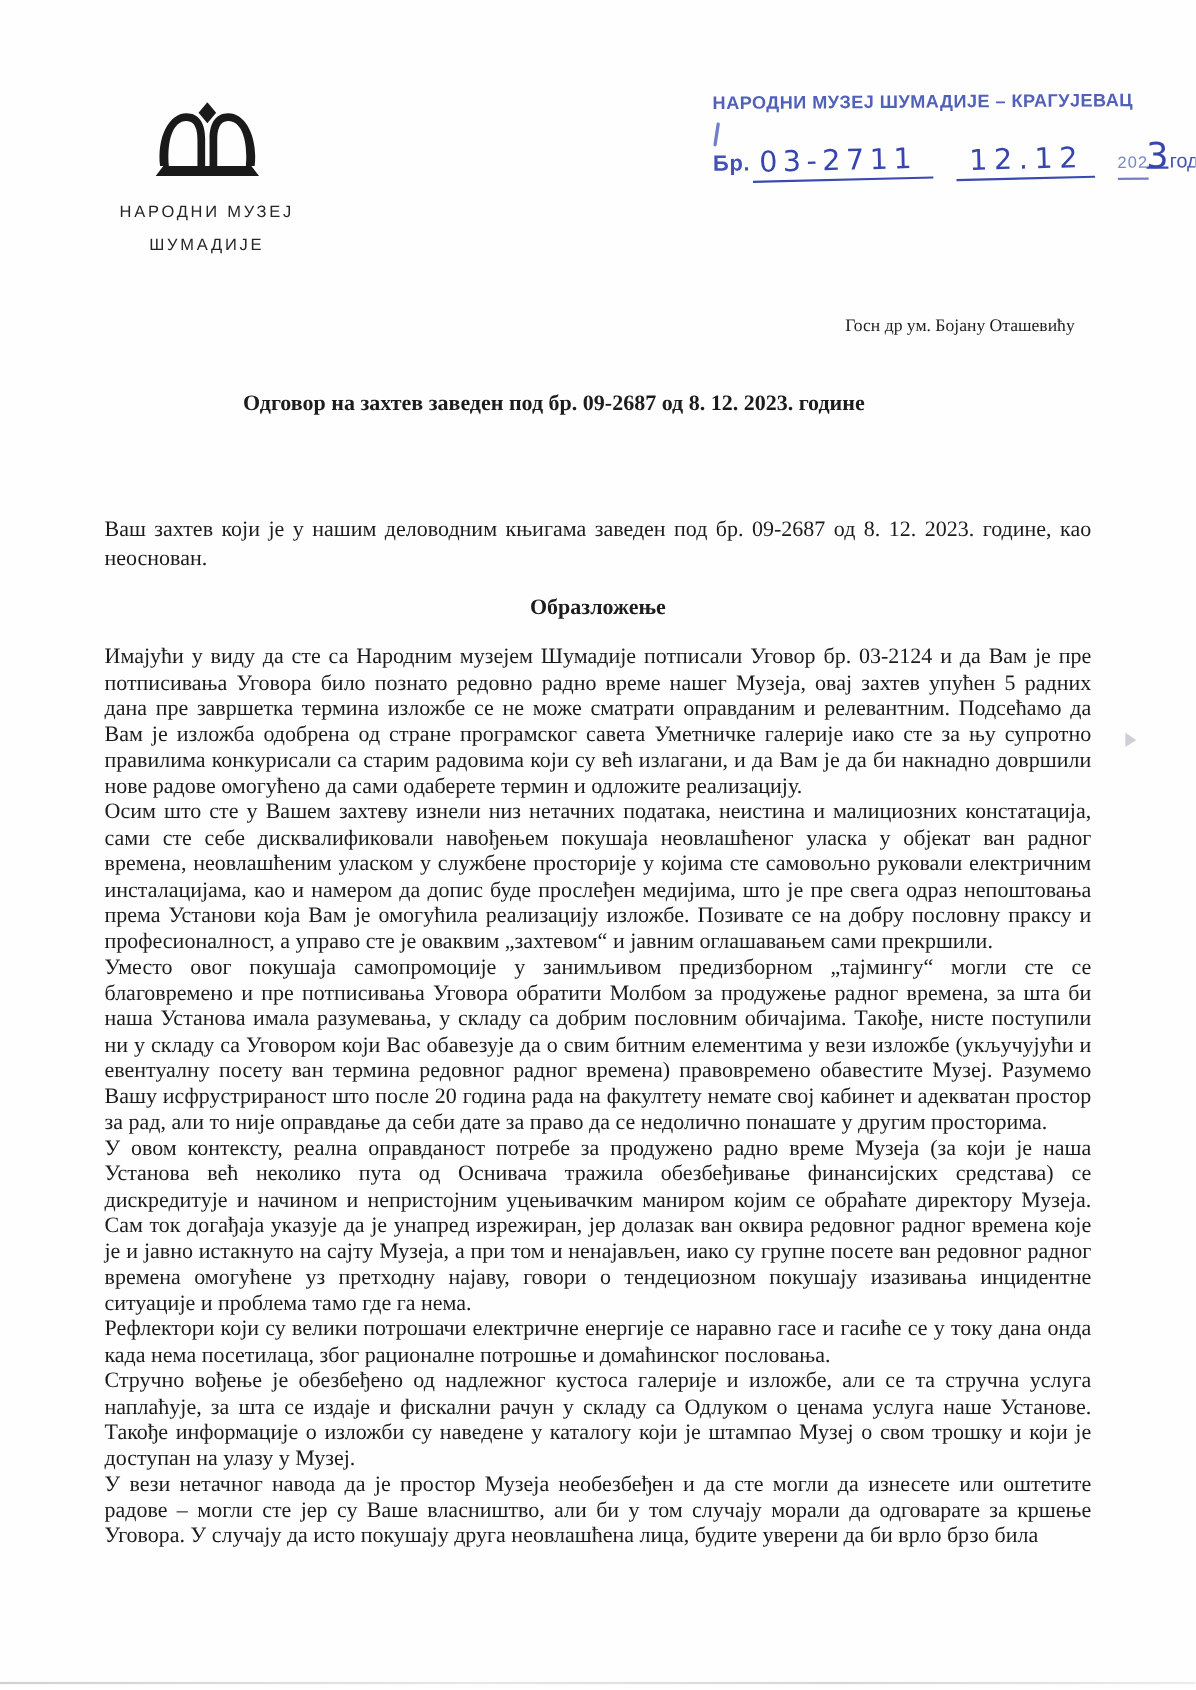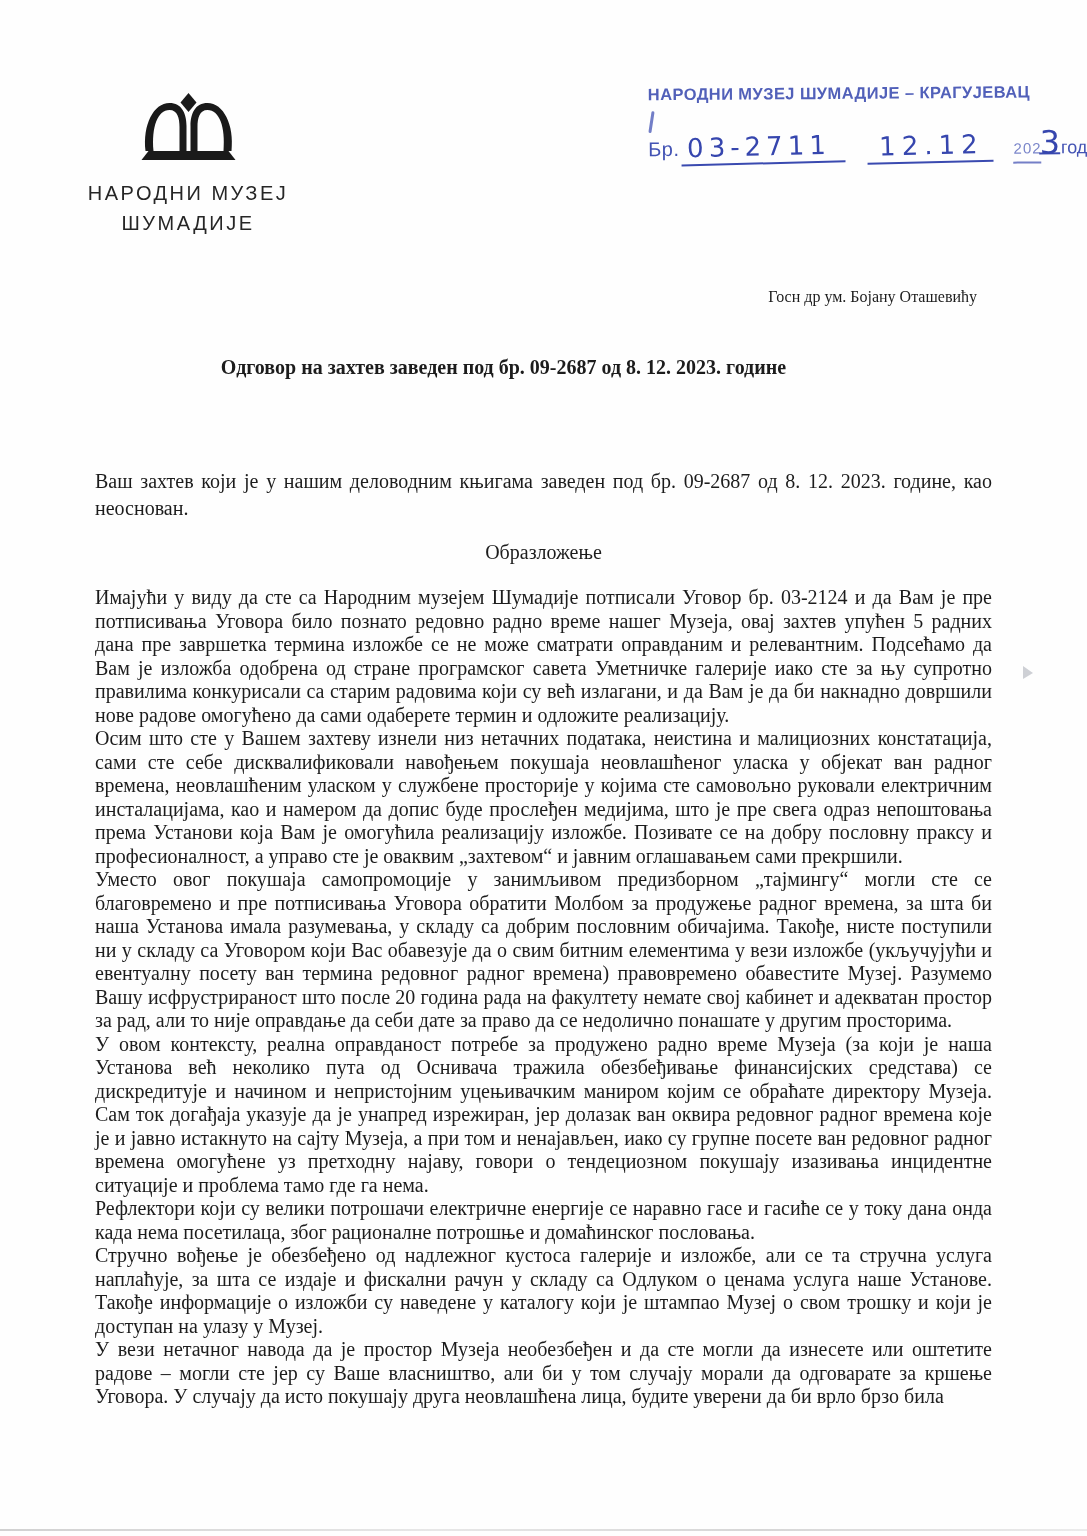--- a/index.html
+++ b/index.html
@@ -8,39 +8,39 @@
     background:#fefefe; overflow:hidden;
     font-family:"Liberation Serif","DejaVu Serif",serif;
     color:#1c1c1c;
   }
 
   
   .letterhead { position:absolute; left:78px; top:93px; width:220px; text-align:center; }
   .crown-svg { display:block; margin:0 auto 13px auto; }
   .org-name {
     font-family:"Liberation Sans","DejaVu Sans",sans-serif;
-    font-size:20px; letter-spacing:2.5px; line-height:30px; color:#262626;
+    font-size:15px; letter-spacing:2.5px; line-height:30px; color:#262626;
   }
 
   
   .stamp {
     position:absolute; left:648px; top:84px; width:340px;
     font-family:"Liberation Sans","DejaVu Sans",sans-serif;
     color:#4353b4; transform:rotate(-0.4deg);
   }
   .stamp-line1 {
     font-size:16.5px; font-weight:bold; letter-spacing:0.4px;
     white-space:nowrap; opacity:0.92;
   }
   .ink-mark {
     position:absolute; left:2px; top:26px; width:3px; height:22px;
     background:#4353b4; transform:rotate(9deg); opacity:0.75; border-radius:2px;
   }
   .stamp-line2 { margin-top:28px; display:flex; align-items:baseline; white-space:nowrap; }
-  .stamp-label { font-weight:normal; font-size:20px; letter-spacing:0.5px; }
+  .stamp-label { font-weight:bold; font-size:20px; letter-spacing:0.5px; }
   .hw {
     color:#3646ae; font-family:"DejaVu Sans",sans-serif; font-weight:400;
   }
   .hw-number {
     font-size:26px; letter-spacing:5px; transform:rotate(-1deg);
     border-bottom:2.5px solid #3a4ab0; padding:0 14px 1px 6px; margin-left:2px;
   }
   .hw-date {
     font-size:26px; letter-spacing:6px; transform:rotate(-1deg);
     border-bottom:2.5px solid #3a4ab0; padding:0 10px 1px 12px; margin-left:22px;
@@ -61,21 +61,21 @@
   .decision {
     position:absolute; top:423px; left:95px; width:897px;
     text-align:center; font-weight:bold; font-size:21px; letter-spacing:0.5px;
   }
   .intro {
     position:absolute; top:468px; left:95px; width:897px;
     font-size:20px; line-height:27px; text-align:justify;
   }
   .section-heading {
     position:absolute; top:541px; left:95px; width:897px;
-    text-align:center; font-weight:normal; font-size:20px;
+    text-align:center; font-weight:bold; font-size:20px;
   }
   .body-text {
     position:absolute; top:586px; left:95px; width:897px;
     font-size:20px; line-height:23.5px; text-align:justify; text-justify:inter-word;
   }
   .body-text p { margin:0; }
 
   
   .cursor-artifact { position:absolute; left:1022px; top:666px; opacity:0.55; }
   .scan-edge {

